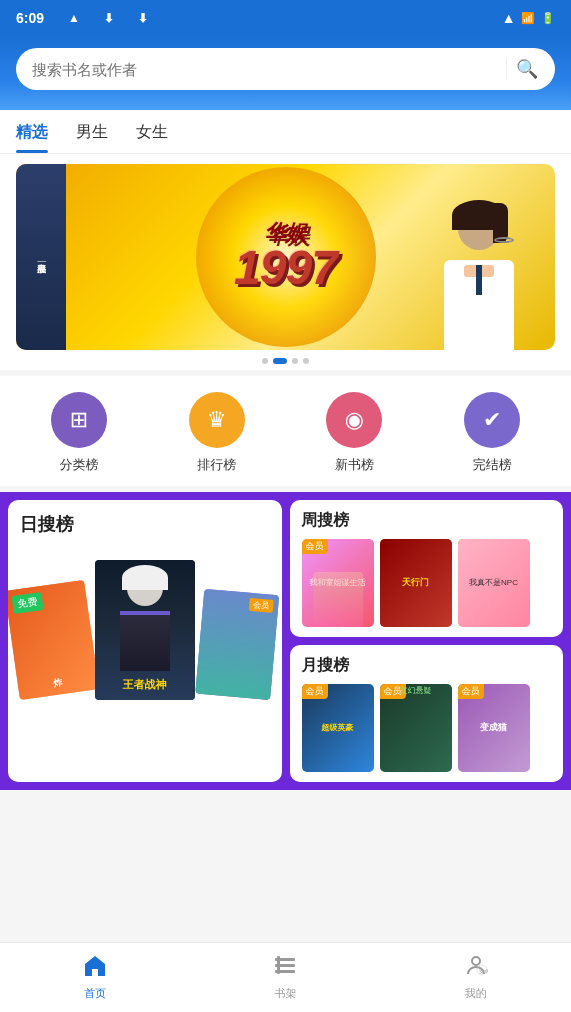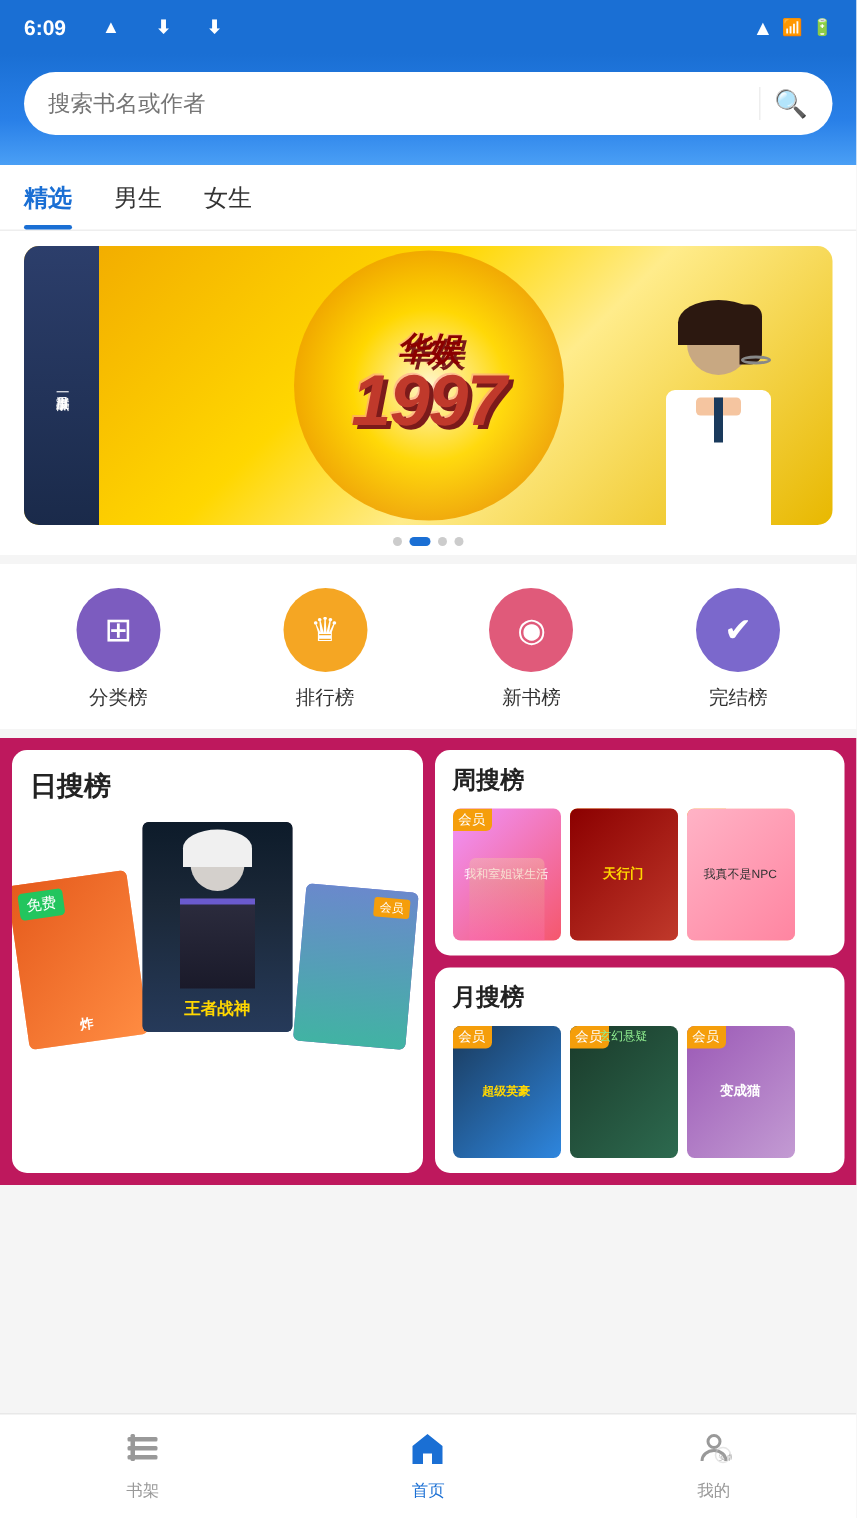--- a/index.html
+++ b/index.html
@@ -150,21 +150,21 @@
     .cat-icon.orange { background: #f5a623; color: white; }
     .cat-icon.pink   { background: #e05a7a; color: white; }
     .cat-icon.blue-purple { background: #7b68cc; color: white; }
     .cat-label {
       font-size: 13px;
       color: #333;
     }
 
     
     .main-content {
-      background: #be185d;
+      background: #6d28d9;
       padding: 8px;
       display: grid;
       grid-template-columns: 1fr 1fr;
       gap: 8px;
       margin-top: 6px;
     }
 
     
     .daily-chart {
       background: white;
@@ -208,21 +208,21 @@
       background: linear-gradient(135deg, #667eea 0%, #764ba2 100%);
       bottom: 0;
       right: 0;
       transform: rotate(5deg);
       transform-origin: bottom right;
     }
     .book-cover.front {
       width: 100px;
       height: 140px;
       background: linear-gradient(180deg, #1a1a2e 0%, #16213e 30%, #0f3460 100%);
-      bottom: 12px;
+      bottom: 0;
       left: 50%;
       transform: translateX(-50%);
       display: flex;
       align-items: flex-end;
       justify-content: center;
       padding-bottom: 8px;
       overflow: hidden;
     }
     .front-title {
       color: #ffd700;
@@ -562,39 +562,39 @@
           </div>
         </div>
 
       </div>
     </div>
 
   </div>
 </div>
 
 <div class="bottom-nav">
+  <div class="nav-item active">
+    <div class="nav-icon" style="color:#1a6fd4;">
+      <svg width="24" height="22" viewBox="0 0 24 22">
+        <path d="M12 2L2 10v12h7v-7h6v7h7V10L12 2z" fill="#1a6fd4"></path>
+      </svg>
+    </div>
+    <span class="nav-label" style="color:#1a6fd4;">首页</span>
+  </div>
   <div class="nav-item">
     <div class="nav-icon" style="color:#999;">
       <svg width="24" height="22" viewBox="0 0 24 22">
         <rect x="2" y="4" width="20" height="3" rx="1" fill="#999"></rect>
         <rect x="2" y="10" width="20" height="3" rx="1" fill="#999"></rect>
         <rect x="2" y="16" width="20" height="3" rx="1" fill="#999"></rect>
         <rect x="4" y="2" width="3" height="18" rx="1" fill="#999"></rect>
       </svg>
     </div>
     <span class="nav-label">书架</span>
   </div>
-  <div class="nav-item active">
-    <div class="nav-icon" style="color:#1a6fd4;">
-      <svg width="24" height="22" viewBox="0 0 24 22">
-        <path d="M12 2L2 10v12h7v-7h6v7h7V10L12 2z" fill="#1a6fd4"></path>
-      </svg>
-    </div>
-    <span class="nav-label" style="color:#1a6fd4;">首页</span>
-  </div>
   <div class="nav-item">
     <div class="nav-icon" style="color:#999;">
       <svg width="24" height="22" viewBox="0 0 24 22">
         <circle cx="12" cy="7" r="4" fill="none" stroke="#999" stroke-width="2"></circle>
         <path d="M4 20c0-4 3.6-7 8-7s8 3 8 7" fill="none" stroke="#999" stroke-width="2"></path>
 
         <circle cx="18" cy="16" r="5" fill="none" stroke="#ccc" stroke-width="1" opacity="0.5"></circle>
         <text x="15" y="19" font-size="5" fill="#aaa">安卓</text>
       </svg>
     </div>

